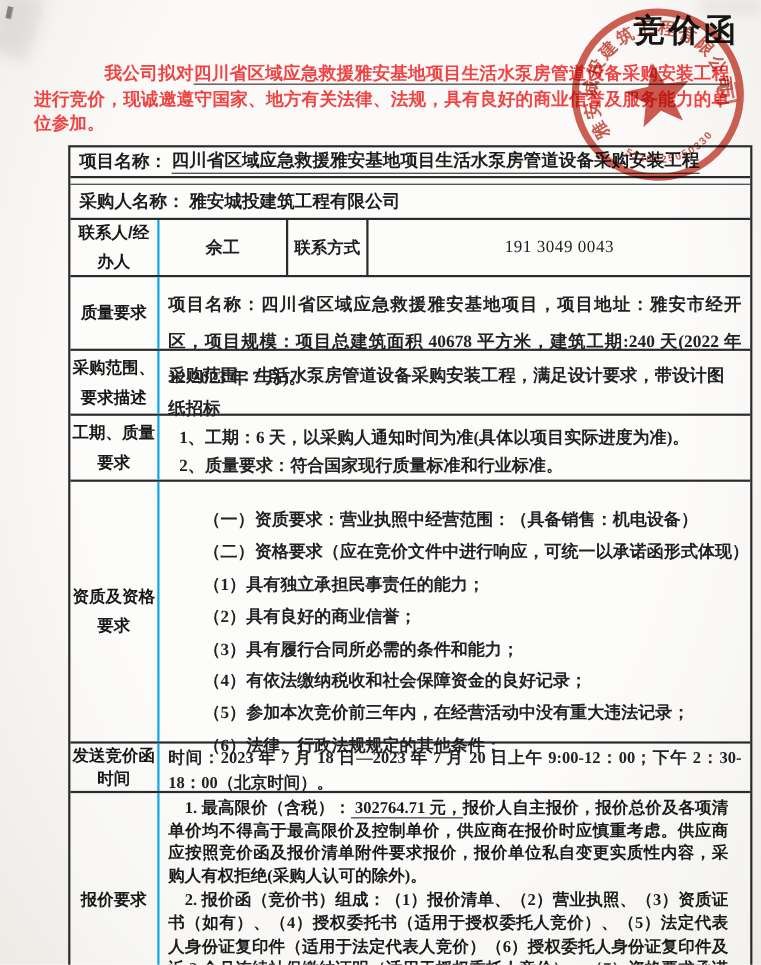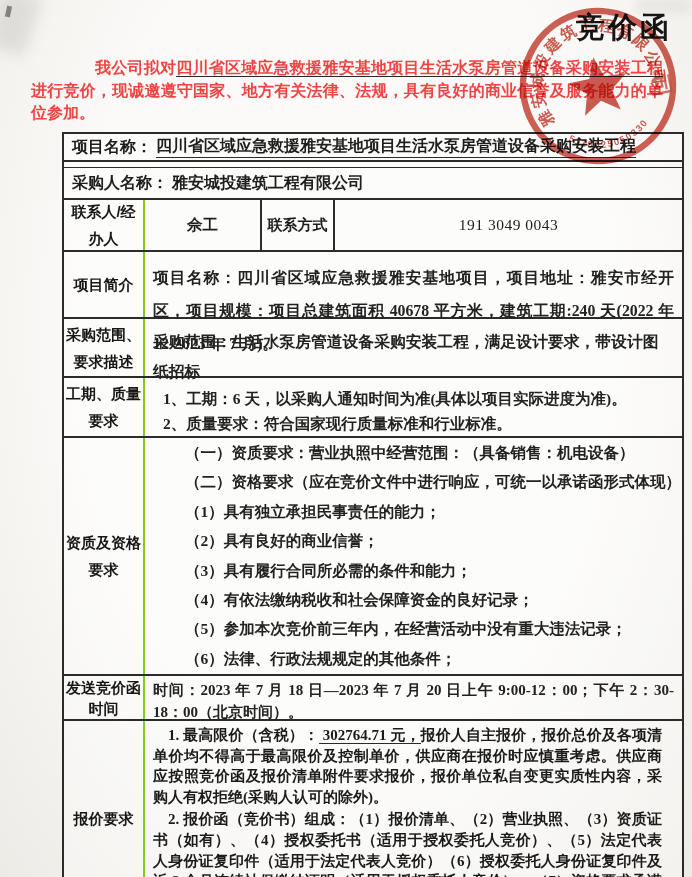--- a/index.html
+++ b/index.html
@@ -32,37 +32,37 @@
     display:flex;flex-direction:column;
     background:rgba(255,255,255,.35);
   }
   .trow{box-sizing:border-box;border-bottom:2px solid #2b2b2b;display:flex;flex-shrink:0;}
   .trow.last{border-bottom:none;flex:1;}
   .spacer-row{height:5px;border-bottom:1.5px solid #2b2b2b;flex-shrink:0;}
   .full-cell{box-sizing:border-box;width:100%;padding:3px 8px;display:flex;align-items:center;
     font-size:16px;font-weight:700;}
   .full-cell .lbl{font-family:"Liberation Sans", sans-serif;margin-right:4px;}
   .label-cell{
-    box-sizing:border-box;width:81px;border-right:2px solid #84cc16;flex-shrink:0;
+    box-sizing:border-box;width:81px;border-right:2px solid #0ea5e9;flex-shrink:0;
     display:flex;flex-direction:column;align-items:center;justify-content:center;
     text-align:center;font-family:"Liberation Sans", sans-serif;
     font-size:15px;font-weight:700;line-height:27px;color:#171717;
     padding:2px 2px;
   }
   .content-cell{box-sizing:border-box;flex:1;padding:2px 8px;font-size:16px;color:#222;}
   .cell-mid{box-sizing:border-box;border-right:2px solid #2b2b2b;display:flex;align-items:center;justify-content:center;flex-shrink:0;}
   .c-name{width:117px;font-size:15.5px;font-weight:600;}
   .c-method{width:73px;font-family:"Liberation Sans", sans-serif;font-size:15px;font-weight:700;}
   .c-phone{flex:1;display:flex;align-items:center;justify-content:center;font-size:15.5px;letter-spacing:.5px;}
 
   .profile-text{padding-top:9px;line-height:33px;font-weight:600;font-size:15.8px;text-align:justify;}
   .scope-text{padding-top:8px;line-height:30px;font-weight:600;font-size:15.8px;}
   .sched-line{line-height:25px;font-weight:600;font-size:15.5px;margin-left:10px;}
   .sched-wrap{padding-top:8px;}
-  .qual-wrap{padding-top:0;}
+  .qual-wrap{padding-top:20px;}
   .qual-item{height:29.4px;line-height:29.4px;padding-left:32px;font-weight:600;font-size:15.5px;white-space:nowrap;}
   .time-text{padding-top:3px;line-height:22px;font-weight:600;font-size:15px;text-align:justify;}
   .quote-wrap{padding-top:4px;}
   .quote-para{margin:0 12px 2px 0;text-indent:15px;line-height:20.6px;font-weight:700;font-size:15px;text-align:justify;color:#1b1b1b;}
 
   .seal{position:absolute;left:505px;top:0;width:186px;height:176px;opacity:.88;mix-blend-mode:multiply;pointer-events:none;}
   .seal text{font-family:"Liberation Sans", sans-serif;}
 </style>
 </head>
 <body>
@@ -97,21 +97,21 @@
     <div class="label-cell">
       <span>联系人/经</span>
       <span>办人</span>
     </div>
     <div class="cell-mid c-name">佘工</div>
     <div class="cell-mid c-method">联系方式</div>
     <div class="c-phone">191 3049 0043</div>
   </div>
 
   <div class="trow" style="height:67px">
-    <div class="label-cell">项目简介</div>
+    <div class="label-cell">质量要求</div>
     <div class="content-cell profile-text">项目名称：四川省区域应急救援雅安基地项目，项目地址：雅安市经开区，项目规模：项目总建筑面积 40678 平方米，建筑工期:240 天(2022 年 12-2023 年 7 月)。</div>
   </div>
 
   <div class="trow" style="height:59px">
     <div class="label-cell">
       <span>采购范围、</span>
       <span>要求描述</span>
     </div>
     <div class="content-cell scope-text">采购范围：生活水泵房管道设备采购安装工程，满足设计要求，带设计图纸招标</div>
   </div>

